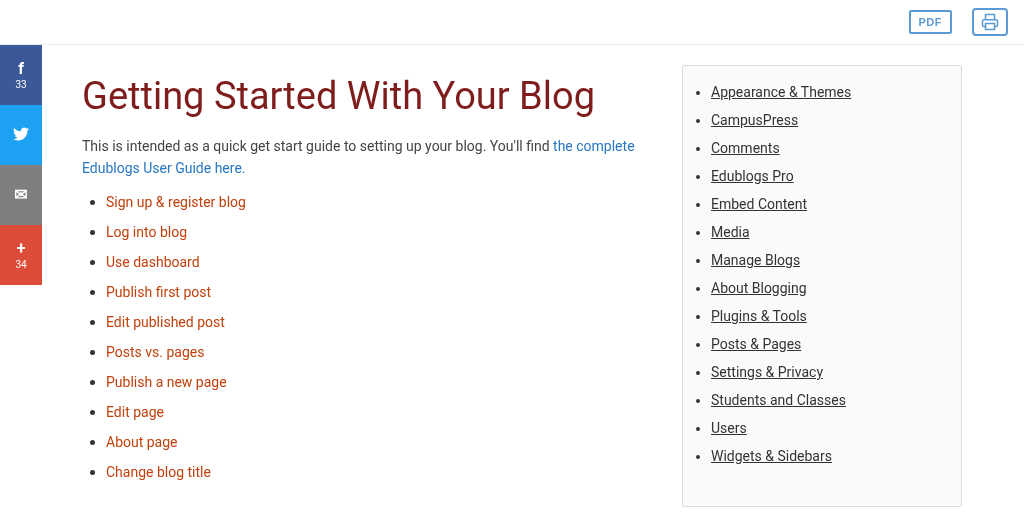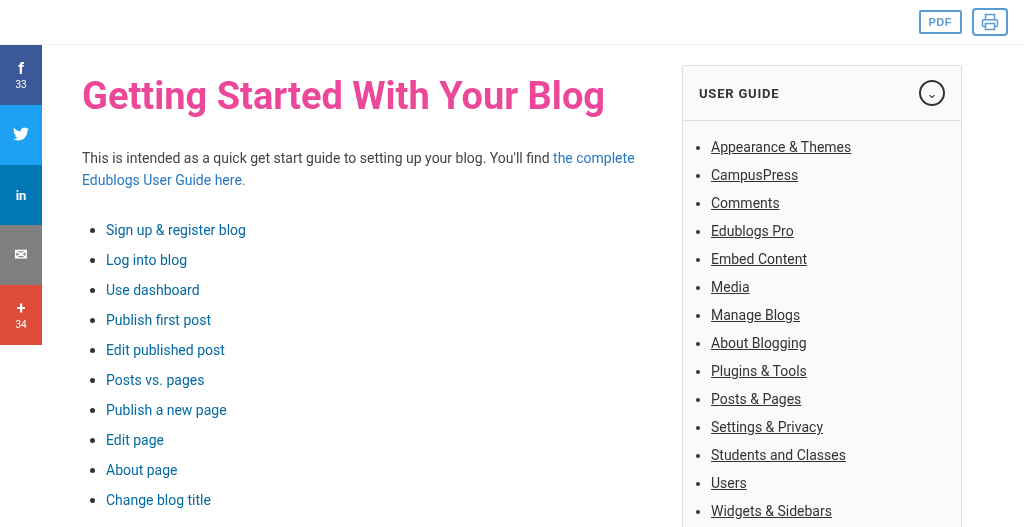--- a/index.html
+++ b/index.html
@@ -7,21 +7,21 @@
       font-family: -apple-system, BlinkMacSystemFont, 'Segoe UI', Roboto, Oxygen, sans-serif;
       background: #fff;
       color: #333;
       font-size: 15px;
     }
     .top-bar {
       display: flex;
       justify-content: flex-end;
       align-items: center;
       padding: 8px 16px;
-      gap: 10px;
+      gap: 20px;
       border-bottom: 1px solid #eee;
     }
     .top-bar-btn {
       border: 2px solid #5b9bd5;
       background: white;
       color: #5b9bd5;
       font-size: 11px;
       font-weight: bold;
       padding: 4px 8px;
       cursor: pointer;
@@ -75,50 +75,50 @@
     .li { background: #0077b5; }
     .em { background: #7f7f7f; }
     .pl { background: #dd4b39; }
     .main-content {
       flex: 1;
       padding: 30px 40px 30px 40px;
       max-width: 640px;
     }
     .page-title {
       font-size: 38px;
-      font-weight: 700;
-      color: #ec4899;
-      margin-bottom: 28px;
+      font-weight: 400;
+      color: #7f1d1d;
+      margin-bottom: 16px;
       line-height: 1.15;
     }
     .intro-text {
       font-size: 14px;
       color: #444;
-      margin-bottom: 24px;
+      margin-bottom: 8px;
       line-height: 1.6;
     }
     .intro-link {
       color: #2878c3;
       text-decoration: none;
     }
     .section-heading {
       font-size: 13px;
       font-weight: 700;
       color: #333;
       letter-spacing: 0.5px;
       margin-bottom: 16px;
       text-transform: uppercase;
     }
     .getting-started-list {
       list-style: disc;
       padding-left: 24px;
       line-height: 2;
     }
     .getting-started-list li a {
-      color: #0369a1;
+      color: #c2410c;
       text-decoration: none;
       font-size: 14px;
     }
     .right-sidebar {
       width: 280px;
       flex-shrink: 0;
       border-left: 1px solid #ddd;
       border: 1px solid #ddd;
       margin: 20px 20px 20px 0;
       border-radius: 2px;
@@ -186,23 +186,20 @@
     <div class="social-btn fb">
       <span class="icon-letter">f</span>
       <span class="count">33</span>
     </div>
     <div class="social-btn tw">
       <span class="icon-letter">
         <svg width="16" height="14" viewBox="0 0 24 20" fill="white">
           <path d="M23.954 2.569a10 10 0 0 1-2.825.775 4.958 4.958 0 0 0 2.163-2.723c-.951.555-2.005.959-3.127 1.184a4.92 4.92 0 0 0-8.384 4.482C7.691 6.094 4.066 4.13 1.64 1.161a4.822 4.822 0 0 0-.666 2.475c0 1.71.87 3.213 2.188 4.096a4.904 4.904 0 0 1-2.228-.616v.061a4.923 4.923 0 0 0 3.946 4.827 4.996 4.996 0 0 1-2.212.085 4.937 4.937 0 0 0 4.604 3.417 9.868 9.868 0 0 1-6.102 2.105c-.39 0-.779-.023-1.17-.067a13.995 13.995 0 0 0 7.557 2.209c9.054 0 13.999-7.496 13.999-13.986 0-.209 0-.42-.015-.63a9.936 9.936 0 0 0 2.46-2.548l-.047-.02z"></path>
         </svg>
       </span>
-    </div>
-    <div class="social-btn li">
-      <span class="icon-letter" style="font-size:13px;font-weight:bold;">in</span>
     </div>
     <div class="social-btn em">
       <span class="icon-letter">✉</span>
     </div>
     <div class="social-btn pl">
       <span class="icon-letter">+</span>
       <span class="count">34</span>
     </div>
   </div>
 
@@ -219,24 +216,20 @@
         <li><a href="#">Edit published post</a></li>
         <li><a href="#">Posts vs. pages</a></li>
         <li><a href="#">Publish a new page</a></li>
         <li><a href="#">Edit page</a></li>
         <li><a href="#">About page</a></li>
         <li><a href="#">Change blog title</a></li>
       </ul>
   </div>
 
   <div class="right-sidebar">
-    <div class="user-guide-header">
-      <span class="user-guide-title">USER GUIDE</span>
-      <button class="collapse-btn">⌄</button>
-    </div>
     <ul class="user-guide-list" id="ug-list">
     <li><a href="#">Appearance &amp; Themes</a></li>
         <li><a href="#">CampusPress</a></li>
         <li><a href="#">Comments</a></li>
         <li><a href="#">Edublogs Pro</a></li>
         <li><a href="#">Embed Content</a></li>
         <li><a href="#">Media</a></li>
         <li><a href="#">Manage Blogs</a></li>
         <li><a href="#">About Blogging</a></li>
         <li><a href="#">Plugins &amp; Tools</a></li>

